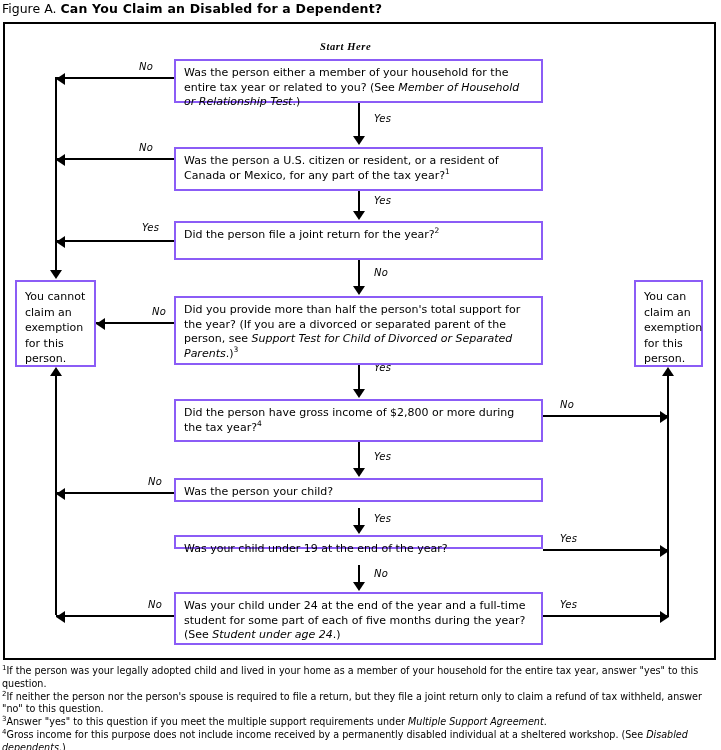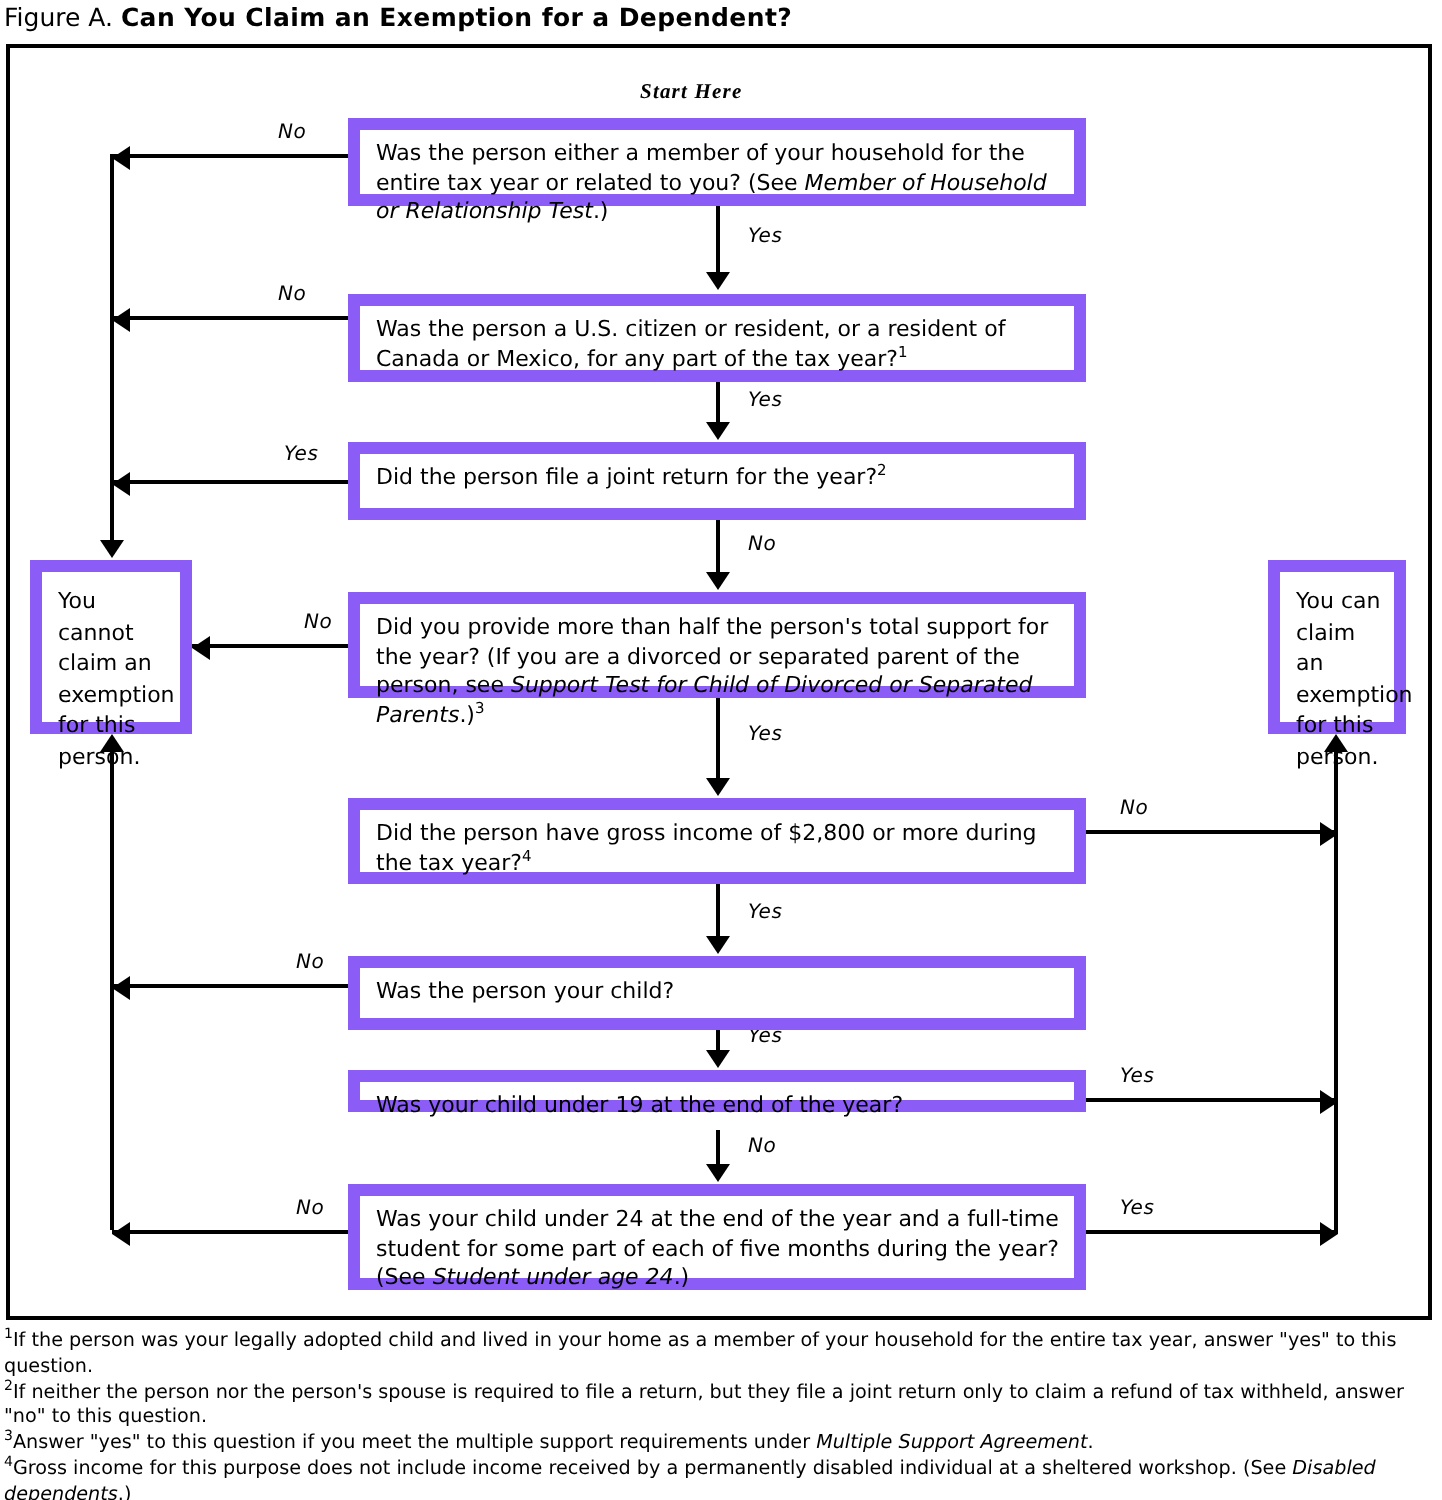--- a/index.html
+++ b/index.html
@@ -27,21 +27,21 @@
   .frame{
     position:absolute;left:3px;top:22px;
     width:713px;height:638px;
     border:2px solid #000;
     box-sizing:border-box;
   }
 
   
   .box{
     position:absolute;
-    border:6px solid #8b5cf6;
+    border:2px solid #8b5cf6;
     box-sizing:border-box;
     background:#fff;
     font-size:11px;
     line-height:14.5px;
     padding:5px 7px 4px 8px;
     z-index:5;
   }
   .box.q{ }
   .box.term{
     font-size:11px;
@@ -92,38 +92,38 @@
   .note sup{font-size:7px;vertical-align:super;line-height:0;}
   .note i{font-style:italic;}
 </style>
 </head>
 <body>
 
 <div id="root">
 
   <div class="fig-title">
     <span class="lbl">Figure A.</span>
-    <span class="ttl">Can You Claim an Exemption for a Dependent?</span>
+    <span class="ttl">Can You Claim an Disabled for a Dependent?</span>
   </div>
 
   <div class="frame"></div>
 
   <div class="start-here" style="left:320px;top:41px;">Start Here</div>
 
   <div class="box q" style="left:174px;top:59px;width:369px;height:44px;">Was the person either a member of your household for the entire tax year or related to you? (See <i>Member of Household or Relationship Test</i>.)</div>
 
   <div class="box q" style="left:174px;top:147px;width:369px;height:44px;">Was the person a U.S. citizen or resident, or a resident of Canada or Mexico, for any part of the tax year?<sup>1</sup></div>
 
   <div class="box q" style="left:174px;top:221px;width:369px;height:39px;">Did the person file a joint return for the year?<sup>2</sup></div>
 
-  <div class="box q" style="left:174px;top:296px;width:369px;height:53px;">Did you provide more than half the person's total support for the year? (If you are a divorced or separated parent of the person, see <i>Support Test for Child of Divorced or Separated Parents</i>.)<sup>3</sup></div>
+  <div class="box q" style="left:174px;top:296px;width:369px;height:69px;">Did you provide more than half the person's total support for the year? (If you are a divorced or separated parent of the person, see <i>Support Test for Child of Divorced or Separated Parents</i>.)<sup>3</sup></div>
 
   <div class="box q" style="left:174px;top:399px;width:369px;height:43px;">Did the person have gross income of $2,800 or more during the tax year?<sup>4</sup></div>
 
-  <div class="box q" style="left:174px;top:478px;width:369px;height:37px;">Was the person your child?</div>
+  <div class="box q" style="left:174px;top:478px;width:369px;height:24px;">Was the person your child?</div>
 
   <div class="box q" style="left:174px;top:535px;width:369px;height:14px;">Was your child under 19 at the end of the year?</div>
 
   <div class="box q" style="left:174px;top:592px;width:369px;height:53px;">Was your child under 24 at the end of the year and a full-time student for some part of each of five months during the year? (See <i>Student under age 24</i>.)</div>
 
   <div class="box term" style="left:15px;top:280px;width:81px;height:87px;">You cannot claim an exemption for this person.</div>
 
   <div class="box term" style="left:634px;top:280px;width:69px;height:87px;">You can claim an exemption for this person.</div>
 
   <div class="vline" style="left:358px;top:103px;height:34px;"></div>

